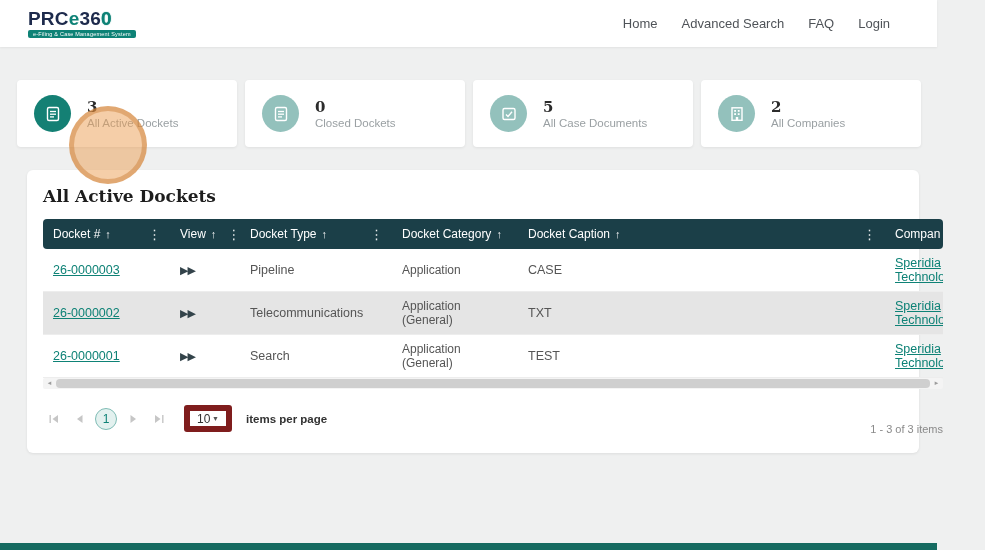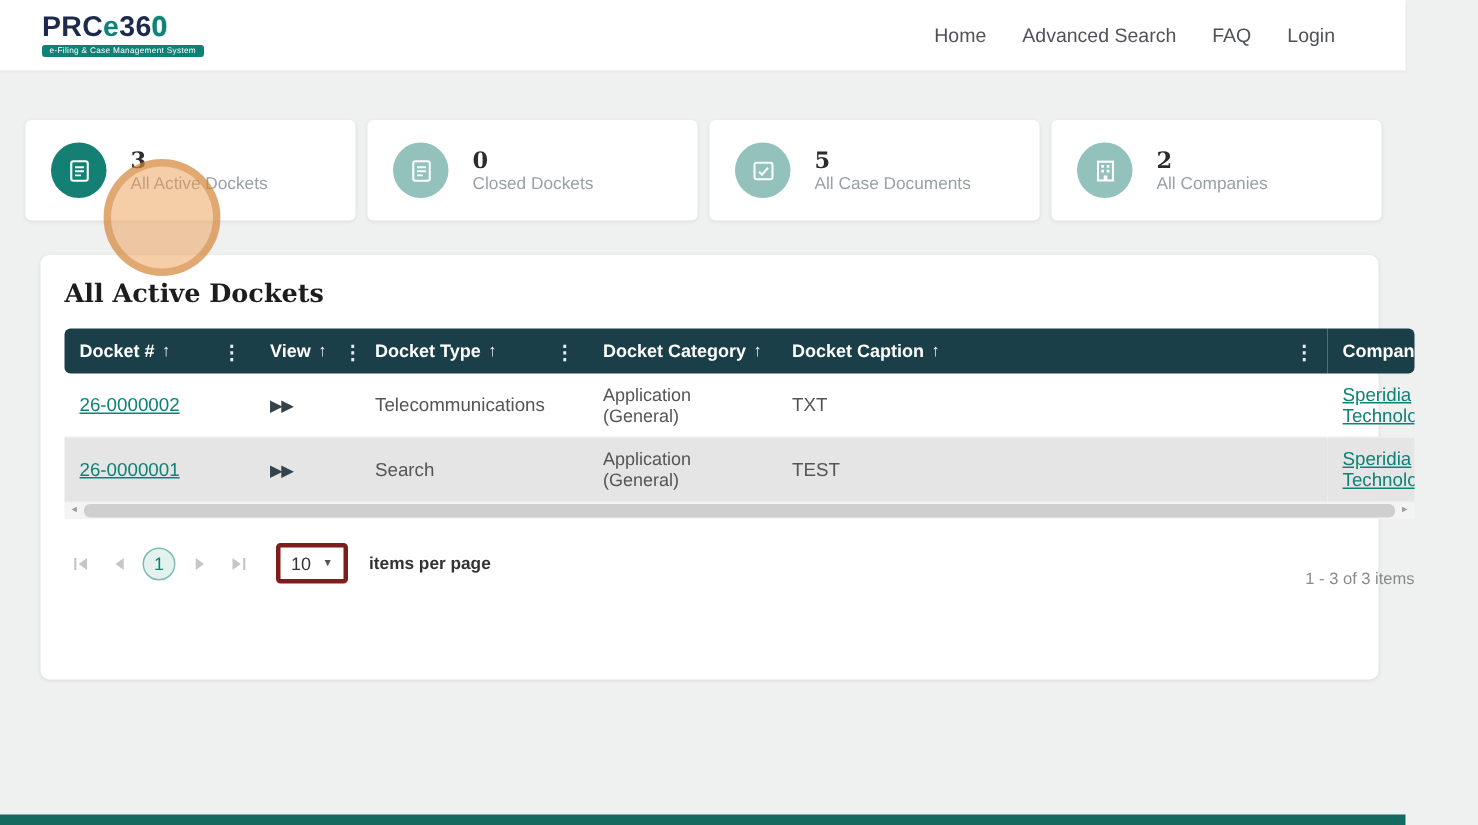--- a/index.html
+++ b/index.html
@@ -43,21 +43,21 @@
            box-shadow: 0 1px 3px rgba(0,0,0,.08); padding: 16px 24px 14px 16px; height: 283px; }
   .panel-head { display: flex; align-items: center; justify-content: space-between; }
   .panel-title { font-family: "DejaVu Serif", serif; font-size: 17px; font-weight: 700; color: #1d1d1d; }
   .search-input { width: 226px; height: 29px; border: 1px solid #d9d9d9; border-radius: 3px;
                   padding: 0 10px; font-size: 12px; color: #333; outline: none; font-family: "Liberation Sans", sans-serif; }
   .search-input::placeholder { color: #9a9a9a; }
 
   
   .grid-wrap { margin-top: 13px; width: 900px; }
   table { border-collapse: separate; border-spacing: 0; table-layout: fixed; width: 900px; }
-  thead th { background: #1b3f48; color: #fff; font-weight: 700; height: 30px;
+  thead th { background: #1b3f48; color: #fff; font-weight: 400; height: 30px;
              padding: 0 8px 0 10px; font-size: 12px; text-align: left; cursor: pointer; }
   thead th:first-child { border-radius: 4px 0 0 4px; }
   thead th:last-child { border-radius: 0 4px 4px 0; }
   .th-inner { display: flex; align-items: center; gap: 5px; }
   .sort-arrow { font-size: 11px; opacity: .95; }
   .th-spacer { flex: 1; }
   .col-menu { font-size: 13px; opacity: .9; cursor: pointer; padding: 0 1px; }
   tbody td { height: 43px; padding: 2px 8px 2px 10px; border-bottom: 1px solid #ededed;
              font-size: 12.5px; color: #555; vertical-align: middle; }
   tbody tr:nth-child(2) { background: #e5e5e5; }
@@ -71,21 +71,21 @@
   .hs-arrow { width: 13px; text-align: center; font-size: 6px; color: #9d9d9d; cursor: pointer; line-height: 11px; }
   .hs-thumb { flex: 1; height: 9px; background: #cfcfcf; border-radius: 4px; cursor: pointer; }
 
   
   .pager { margin-top: 13px; display: flex; align-items: center; gap: 5px; width: 900px; }
   .pg-btn { width: 21px; height: 21px; border-radius: 50%; display: flex; align-items: center;
             justify-content: center; cursor: pointer; }
   .pg-current { width: 22px; height: 22px; border-radius: 50%; border: 1px solid #7fbcb5;
                 background: #e3f1ef; color: #0e8276; font-size: 12px; display: flex;
                 align-items: center; justify-content: center; cursor: pointer; }
-  .page-size { margin-left: 10px; width: 48px; height: 27px; border: 3px solid #7f1d1d; border-radius: 3px;
+  .page-size { margin-left: 10px; width: 48px; height: 27px; border: 6px solid #7f1d1d; border-radius: 3px;
                display: flex; align-items: center; padding: 0 7px; font-size: 12px; color: #333; cursor: pointer; }
   .ps-caret { margin-left: auto; font-size: 7px; color: #555; }
   .pp-label { margin-left: 9px; font-size: 11.5px; font-weight: 700; color: #333; }
   .range-label { margin-left: auto; font-size: 11px; color: #8a8a8a; margin-top: 21px; }
 
   
   .footer-strip { position: absolute; left: 0; right: 0; bottom: 0; height: 7px; background: #156a60; }
 </style>
 </head>
 <body>
@@ -222,20 +222,28 @@
                 </span>
             </th>
             <th>
               <span class="th-inner">
                   <span>Compan</span>
                 </span>
             </th>
           </tr>
         </thead>
         <tbody>
+          <tr>
+            <td><a class="tbl-link">26-0000003</a></td>
+            <td><span class="ff-icon">▶▶</span></td>
+            <td>Pipeline</td>
+            <td class="cat-cell">Application</td>
+            <td>CASE</td>
+            <td class="company-cell"><a class="tbl-link">Speridia Technolo</a></td>
+          </tr>
           <tr>
             <td><a class="tbl-link">26-0000002</a></td>
             <td><span class="ff-icon">▶▶</span></td>
             <td>Telecommunications</td>
             <td class="cat-cell">Application (General)</td>
             <td>TXT</td>
             <td class="company-cell"><a class="tbl-link">Speridia Technolo</a></td>
           </tr>
           <tr>
             <td><a class="tbl-link">26-0000001</a></td>

